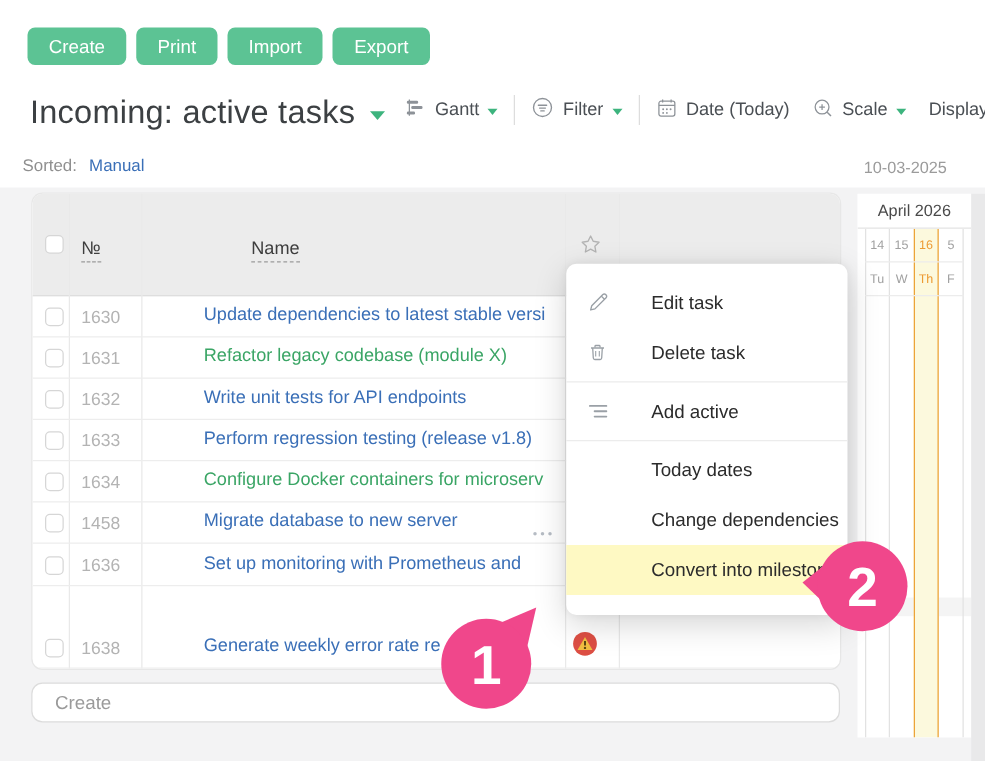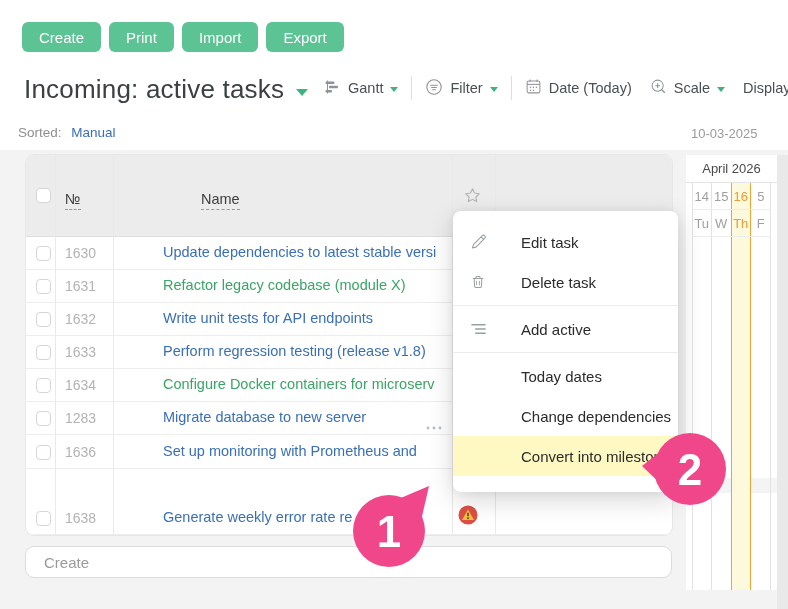--- a/index.html
+++ b/index.html
@@ -63,21 +63,21 @@
   .create-input::placeholder{color:#9a9a9a;}
 
   
   .gantt-panel{position:absolute;left:686px;top:155px;width:91px;height:435px;background:#fff;overflow:hidden;padding-left:12px;}
   .g-month{position:absolute;left:0;top:0;width:91px;height:28px;line-height:28px;text-align:center;
            font-size:13px;color:#4a4a4a;border-bottom:1px solid #e4e4e4;background:#fff;}
   .g-vline{position:absolute;top:28px;bottom:0;width:1px;background:#e2e2e2;}
   .g-hover-band{position:absolute;left:0;top:323px;width:91px;height:15px;background:rgba(0,0,0,.045);}
   .g-today{position:absolute;left:45px;top:28px;bottom:0;width:20px;background:var(--today-bg);
            border-left:1px solid #eca338;border-right:1px solid #eca338;}
-  .g-cell{position:absolute;width:19.5px;height:27px;line-height:27px;text-align:center;font-size:13px;color:#a0a0a0;}
+  .g-cell{position:absolute;width:19.5px;height:27px;line-height:27px;text-align:center;font-size:10px;color:#a0a0a0;}
   .g-dates .g-cell{top:28px;border-bottom:1px solid #ececec;}
   .g-days .g-cell{top:55px;border-bottom:1px solid #ececec;}
   .g-cell.today{color:var(--today-orange);}
   .scroll-strip{position:absolute;left:777px;top:155px;width:11px;height:454px;background:#e9e9ea;}
 
   
   .context-menu{position:absolute;left:453px;top:211px;width:225px;height:281px;background:#fff;border-radius:8px;
                 box-shadow:0 8px 26px rgba(0,0,0,.16),0 0 8px rgba(0,0,0,.06);padding-top:11px;z-index:10;}
   .menu-item{height:40px;display:flex;align-items:center;font-size:15px;color:#2b2b2b;cursor:pointer;position:relative;}
   .menu-item .mi-icon{position:absolute;left:17px;top:50%;transform:translateY(-50%);display:flex;}
@@ -210,21 +210,21 @@
       <span class="row-num">1633</span>
       <span class="task-name task-blue">Perform regression testing (release v1.8)</span>
     </div>
     <div class="trow" style="top:214px">
       <span class="checkbox"></span>
       <span class="row-num">1634</span>
       <span class="task-name task-green">Configure Docker containers for microserv</span>
     </div>
     <div class="trow" style="top:247px">
       <span class="checkbox"></span>
-      <span class="row-num">1283</span>
+      <span class="row-num">1458</span>
       <span class="task-name task-blue">Migrate database to new server</span>
       <span class="dots-faint">
         <svg width="16" height="4" viewBox="0 0 16 4">
             <circle cx="2" cy="2" r="1.4" fill="#b6bcc4"></circle>
             <circle cx="8" cy="2" r="1.4" fill="#b6bcc4"></circle>
             <circle cx="14" cy="2" r="1.4" fill="#b6bcc4"></circle>
           </svg>
       </span>
     </div>
     <div class="trow" style="top:281px">

